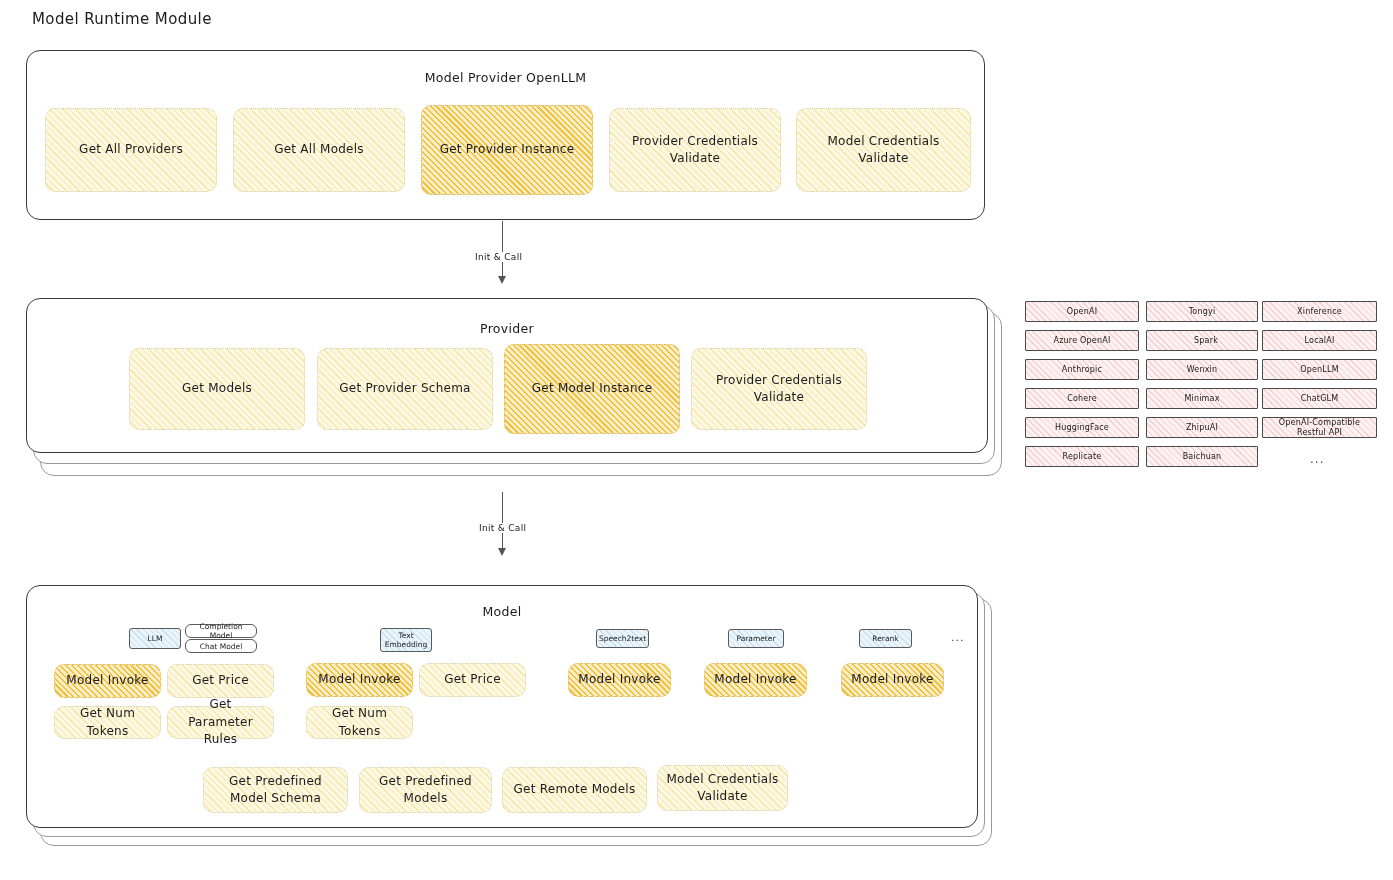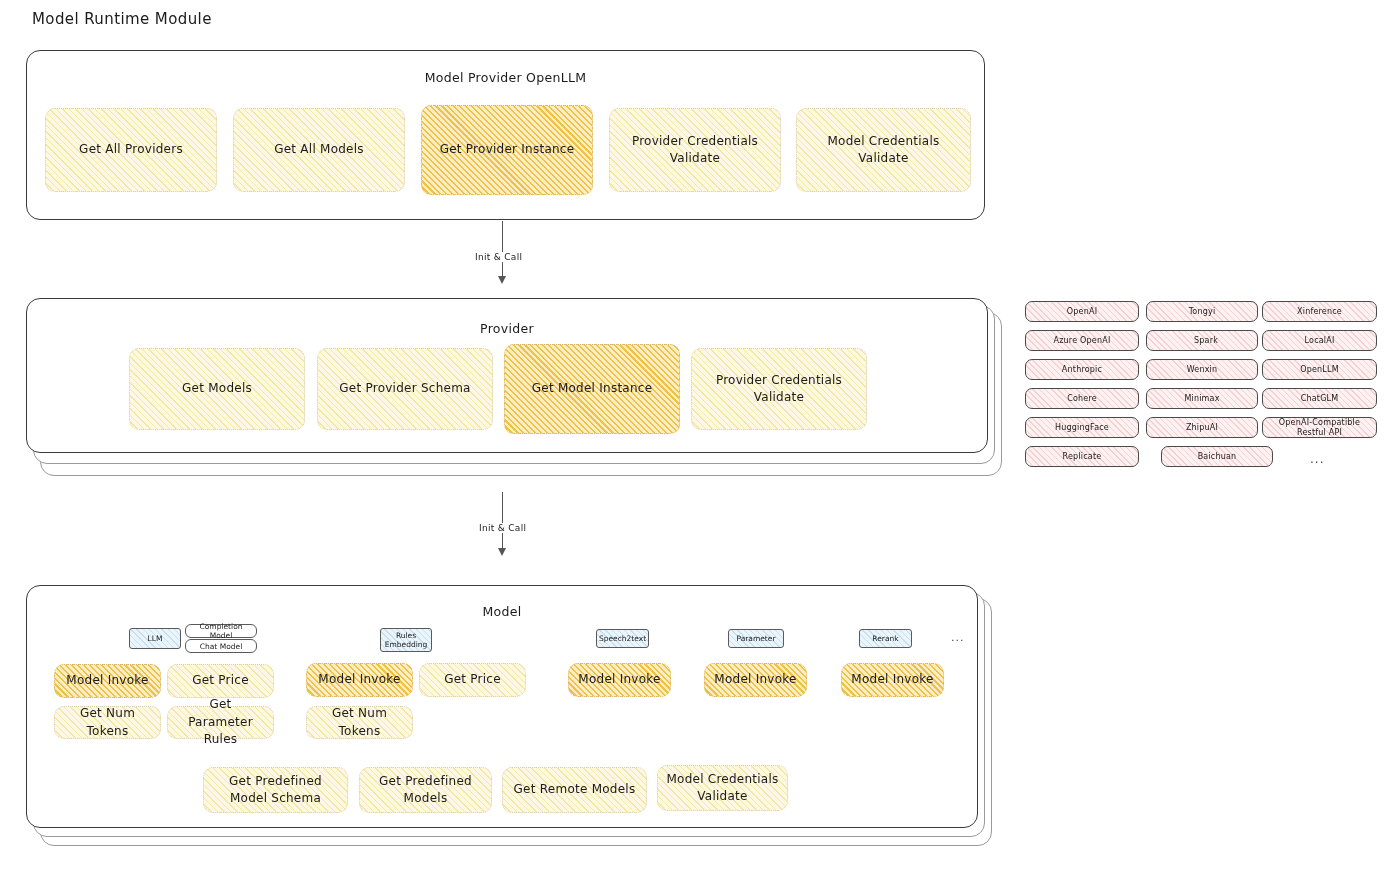--- a/index.html
+++ b/index.html
@@ -33,21 +33,21 @@
        rgba(255,255,255,0) 1.1px, rgba(255,255,255,0) 4.6px);
   }
   .y-dark{
     border:1.2px dotted #d9b767;
     background-color:#fbeec2;
     background-image:repeating-linear-gradient(45deg,
        rgba(240,185,49,.85) 0px, rgba(240,185,49,.85) 1.5px,
        rgba(255,255,255,0) 1.5px, rgba(255,255,255,0) 4.2px);
   }
   .pinkbox{
-    position:absolute;box-sizing:border-box;border-radius:7px;
+    position:absolute;box-sizing:border-box;border-radius:1px;
     border:1.1px solid #4a4a4a;
     background-color:#fdf1f1;
     background-image:repeating-linear-gradient(45deg,
        rgba(230,140,140,.32) 0px, rgba(230,140,140,.32) 1.1px,
        rgba(255,255,255,0) 1.1px, rgba(255,255,255,0) 4.4px);
     display:flex;align-items:center;justify-content:center;text-align:center;
     font-size:8px;color:#1b1b1b;letter-spacing:.2px;padding:2px 4px;line-height:1.2;
   }
   .bluetag{
     position:absolute;box-sizing:border-box;border-radius:3px;
@@ -110,21 +110,21 @@
       <div class="pinkbox" style="left: 1025px; top: 330px; width: 114px; height: 21px;">Azure OpenAI</div>
       <div class="pinkbox" style="left: 1025px; top: 359px; width: 114px; height: 21px;">Anthropic</div>
       <div class="pinkbox" style="left: 1025px; top: 388px; width: 114px; height: 21px;">Cohere</div>
       <div class="pinkbox" style="left: 1025px; top: 417px; width: 114px; height: 21px;">HuggingFace</div>
       <div class="pinkbox" style="left: 1025px; top: 446px; width: 114px; height: 21px;">Replicate</div>
       <div class="pinkbox" style="left: 1146px; top: 301px; width: 112px; height: 21px;">Tongyi</div>
       <div class="pinkbox" style="left: 1146px; top: 330px; width: 112px; height: 21px; padding-left: 12px;">Spark</div>
       <div class="pinkbox" style="left: 1146px; top: 359px; width: 112px; height: 21px;">Wenxin</div>
       <div class="pinkbox" style="left: 1146px; top: 388px; width: 112px; height: 21px;">Minimax</div>
       <div class="pinkbox" style="left: 1146px; top: 417px; width: 112px; height: 21px;">ZhipuAI</div>
-      <div class="pinkbox" style="left: 1146px; top: 446px; width: 112px; height: 21px; margin-left: 15px;">Baichuan</div>
+      <div class="pinkbox" style="left: 1146px; top: 446px; width: 112px; height: 21px;">Baichuan</div>
       <div class="pinkbox" style="left: 1262px; top: 301px; width: 115px; height: 21px;">Xinference</div>
       <div class="pinkbox" style="left: 1262px; top: 330px; width: 115px; height: 21px;">LocalAI</div>
       <div class="pinkbox" style="left: 1262px; top: 359px; width: 115px; height: 21px;">OpenLLM</div>
       <div class="pinkbox" style="left: 1262px; top: 388px; width: 115px; height: 21px;">ChatGLM</div>
       <div class="pinkbox" style="left: 1262px; top: 417px; width: 115px; height: 21px;">OpenAI-Compatible Restful API</div>
     </div>
   <div class="dots" style="left:1310px;top:452px;">...</div>
 
   <div class="arrow-line" style="left:502px;top:492px;height:58px;"></div>
   <div class="arrow-head" style="left:498px;top:548px;"></div>
@@ -132,21 +132,21 @@
 
   <div class="panel-shadow" style="left:40px;top:598px;width:952px;height:248px;"></div>
   <div class="panel-shadow" style="left:33px;top:592px;width:952px;height:245px;"></div>
   <div class="panel" style="left:26px;top:585px;width:952px;height:243px;"></div>
   <div class="panel-title" style="left:26px;top:604px;width:952px;">Model</div>
 
   <div class="bluetag" style="left:129px;top:628px;width:52px;height:21px;">LLM</div>
   <div class="whitetag" style="left:185px;top:624px;width:72px;height:14px;">Completion Model</div>
   <div class="whitetag" style="left:185px;top:639px;width:72px;height:14px;">Chat Model</div>
 
-  <div class="bluetag" style="left:380px;top:628px;width:52px;height:24px;">Rules Embedding</div>
+  <div class="bluetag" style="left:380px;top:628px;width:52px;height:24px;">Text Embedding</div>
   <div class="bluetag" style="left:596px;top:629px;width:53px;height:19px;">Speech2text</div>
   <div class="bluetag" style="left:728px;top:629px;width:56px;height:19px;">Parameter</div>
   <div class="bluetag" style="left:859px;top:629px;width:53px;height:19px;">Rerank</div>
   <div class="dots" style="left:951px;top:631px;font-size:11px;">...</div>
 
   <div class="hbox y-dark" style="left:54px;top:664px;width:107px;height:34px;">Model Invoke</div>
   <div class="hbox y-light" style="left:167px;top:664px;width:107px;height:34px;">Get Price</div>
   <div class="hbox y-light" style="left:54px;top:706px;width:107px;height:33px;">Get Num Tokens</div>
   <div class="hbox y-light" style="left:167px;top:706px;width:107px;height:33px;">Get Parameter Rules</div>
 

